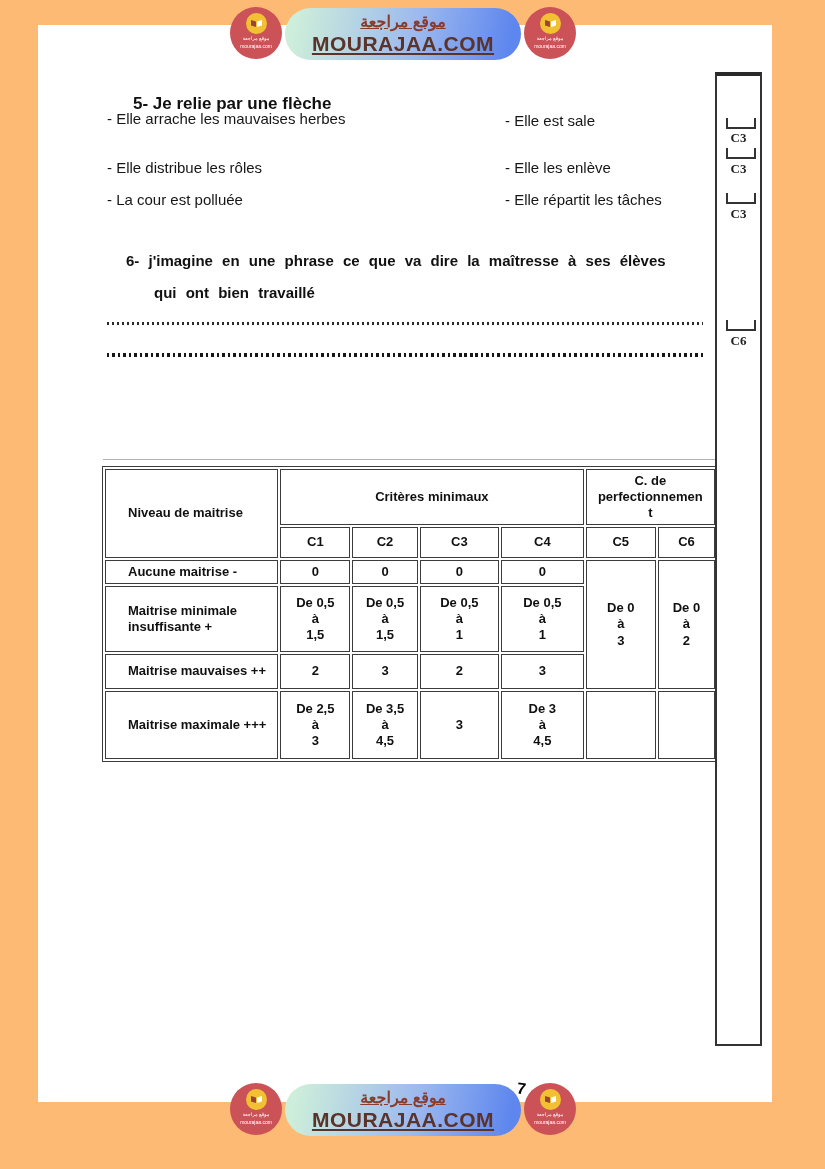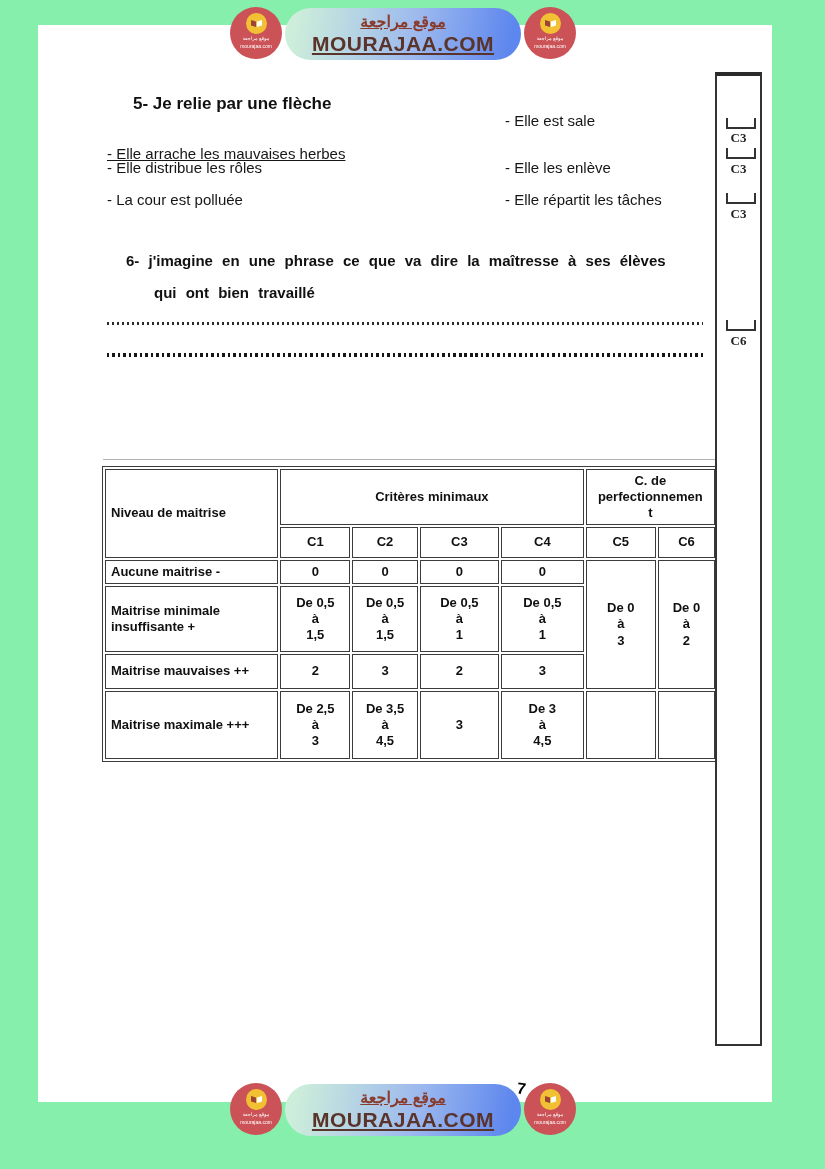--- a/index.html
+++ b/index.html
@@ -1,18 +1,18 @@
 <!DOCTYPE html>
 <html><head>
 <meta charset="utf-8">
 <style>
   html,body { margin:0; padding:0; }
   .screen {
     position:relative; width:825px; height:1169px;
-    background:#86efac; overflow:hidden;
+    background:#fdba74; overflow:hidden;
     font-family:"Liberation Sans", sans-serif; color:#151515;
   }
   .page {
     position:absolute; left:38px; top:25px; width:734px; height:1077px;
     background:#ffffff;
   }
 
   
   .banner { position:absolute; left:0; top:0; width:825px; height:70px; }
   .banner .pill {
@@ -75,21 +75,21 @@
     position:absolute; left:102px; top:466px; width:616px;
     border-collapse:separate; border-spacing:2px;
     background:#ffffff; border:1px solid #3c3c3c;
     table-layout:fixed;
   }
   .grid th, .grid td {
     border:1.5px solid #3c3c3c; font-weight:bold; font-size:13px; color:#101010;
     text-align:center; vertical-align:middle; padding:1px 2px; line-height:1.25;
     overflow:hidden;
   }
-  .grid .lab { text-align:left; padding-left:5px; }
+  .grid .lab { text-align:left; padding-left:22px; }
   .pre { white-space:pre-line; }
   .h1row th { height:52px; }
   .crow th { height:27px; }
   .r-aucune td { height:20px; }
   .r-insuff td { height:62px; }
   .r-min td { height:31px; }
   .r-max td { height:64px;margin-left:44px; }
 
   .pagemark {
     position:absolute; left:517px; top:1080px; font-size:16px; font-weight:bold;
@@ -126,21 +126,21 @@
             <path d="M12 1 L7 2.5 L7 8 L12 6.5 Z" fill="#ffffff"></path>
           </svg>
       </div>
       <div class="ltxt">موقع مراجعة</div>
       <div class="ltxt">mourajaa.com</div>
     </div>
   </div>
 
   <div class="t ex-title" style="left:133px; top:94px;">5- Je relie par une flèche</div>
 
-  <div class="t item" style="left:107px; top:145px;text-decoration:underline;">- Elle arrache les mauvaises herbes</div>
+  <div class="t item" style="left:107px; top:110px;">- Elle arrache les mauvaises herbes</div>
   <div class="t item" style="left:107px; top:159px;">- Elle distribue les rôles</div>
   <div class="t item" style="left:107px; top:191px;">- La cour est polluée</div>
 
   <div class="t item" style="left:505px; top:112px;">- Elle est sale</div>
   <div class="t item" style="left:505px; top:159px;">- Elle les enlève</div>
   <div class="t item" style="left:505px; top:191px;">- Elle répartit les tâches</div>
 
   <div class="t ex6" style="left:126px; top:252px;">6- j'imagine en une phrase ce que va dire la maîtresse à ses élèves</div>
   <div class="t ex6" style="left:154px; top:284px;">qui ont bien travaillé</div>
 

